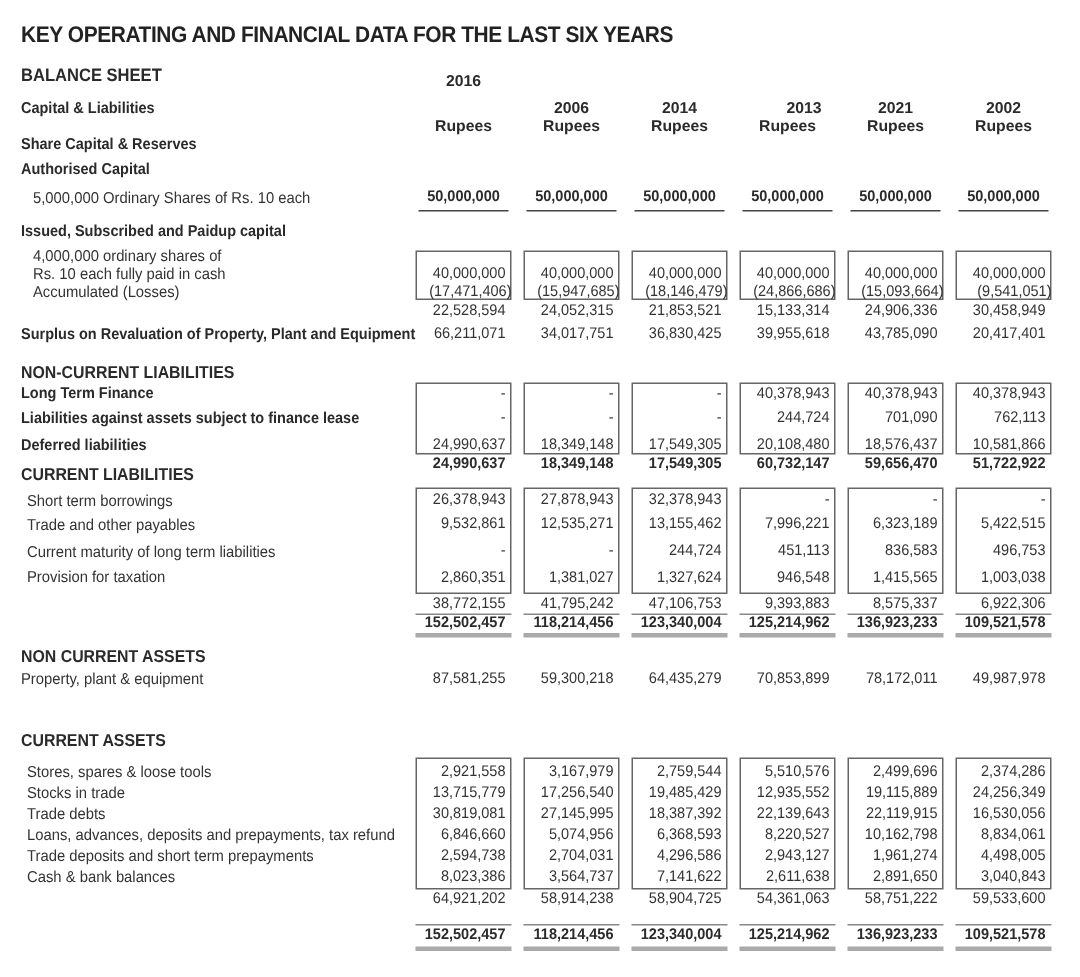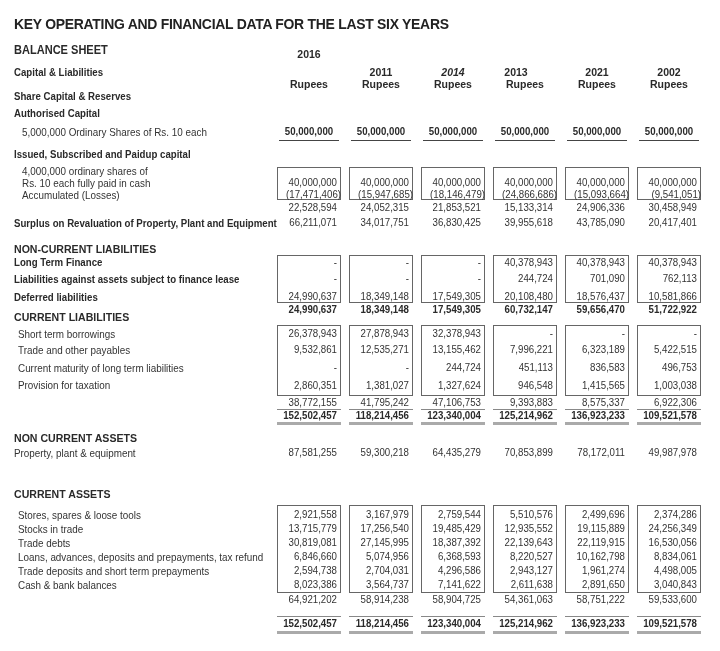--- a/index.html
+++ b/index.html
@@ -87,21 +87,21 @@
     <div class="abs num" style="left:277px; top:509px;">2,921,558</div>
     <div class="abs num" style="left:277px; top:523px;">13,715,779</div>
     <div class="abs num" style="left:277px; top:537px;">30,819,081</div>
     <div class="abs num" style="left:277px; top:551px;">6,846,660</div>
     <div class="abs num" style="left:277px; top:565px;">2,594,738</div>
     <div class="abs num" style="left:277px; top:579px;">8,023,386</div>
     <div class="abs num" style="left:277px; top:594px;">64,921,202</div>
     <div class="gline" style="left:277px; top:616px; width:64px;"></div>
     <div class="abs numb" style="left:277px; top:618px;">152,502,457</div>
     <div class="dbl" style="left:277px; top:631px; width:64px;"></div>
-    <div class="abs yr" style="left:349px; top:66px;">2011</div>
+    <div class="abs yr" style="left:349px; top:66px;">2006</div>
     <div class="abs yr" style="left:349px; top:78px;">Rupees</div>
     <div class="abs numc" style="left:349px; top:126px;">50,000,000</div>
     <div class="uline" style="left:351px; top:140px; width:60px;"></div>
     <div class="box" style="left:349px; top:167px; width:64px; height:33px;"></div>
     <div class="abs num" style="left:349px; top:177px;">40,000,000</div>
     <div class="abs num" style="left:351px; top:189px; width:62px; text-align:right;">(15,947,685)</div>
     <div class="abs num" style="left:349px; top:202px;">24,052,315</div>
     <div class="abs num" style="left:349px; top:217px;">34,017,751</div>
     <div class="box" style="left:349px; top:255px; width:64px; height:48px;"></div>
     <div class="abs num" style="left:349px; top:257px;">-</div>
@@ -122,21 +122,21 @@
     <div class="abs num" style="left:349px; top:509px;">3,167,979</div>
     <div class="abs num" style="left:349px; top:523px;">17,256,540</div>
     <div class="abs num" style="left:349px; top:537px;">27,145,995</div>
     <div class="abs num" style="left:349px; top:551px;">5,074,956</div>
     <div class="abs num" style="left:349px; top:565px;">2,704,031</div>
     <div class="abs num" style="left:349px; top:579px;">3,564,737</div>
     <div class="abs num" style="left:349px; top:594px;">58,914,238</div>
     <div class="gline" style="left:349px; top:616px; width:64px;"></div>
     <div class="abs numb" style="left:349px; top:618px;">118,214,456</div>
     <div class="dbl" style="left:349px; top:631px; width:64px;"></div>
-    <div class="abs yr" style="left:421px; top:66px;font-style:italic;">2014</div>
+    <div class="abs yr" style="left:421px; top:66px;">2014</div>
     <div class="abs yr" style="left:421px; top:78px;">Rupees</div>
     <div class="abs numc" style="left:421px; top:126px;">50,000,000</div>
     <div class="uline" style="left:423px; top:140px; width:60px;"></div>
     <div class="box" style="left:421px; top:167px; width:64px; height:33px;"></div>
     <div class="abs num" style="left:421px; top:177px;">40,000,000</div>
     <div class="abs num" style="left:423px; top:189px; width:62px; text-align:right;">(18,146,479)</div>
     <div class="abs num" style="left:421px; top:202px;">21,853,521</div>
     <div class="abs num" style="left:421px; top:217px;">36,830,425</div>
     <div class="box" style="left:421px; top:255px; width:64px; height:48px;"></div>
     <div class="abs num" style="left:421px; top:257px;">-</div>
@@ -157,21 +157,21 @@
     <div class="abs num" style="left:421px; top:509px;">2,759,544</div>
     <div class="abs num" style="left:421px; top:523px;">19,485,429</div>
     <div class="abs num" style="left:421px; top:537px;">18,387,392</div>
     <div class="abs num" style="left:421px; top:551px;">6,368,593</div>
     <div class="abs num" style="left:421px; top:565px;">4,296,586</div>
     <div class="abs num" style="left:421px; top:579px;">7,141,622</div>
     <div class="abs num" style="left:421px; top:594px;">58,904,725</div>
     <div class="gline" style="left:421px; top:616px; width:64px;"></div>
     <div class="abs numb" style="left:421px; top:618px;">123,340,004</div>
     <div class="dbl" style="left:421px; top:631px; width:64px;"></div>
-    <div class="abs yr" style="left:484px; top:66px;">2013</div>
+    <div class="abs yr" style="left:504px; top:66px;">2013</div>
     <div class="abs yr" style="left:493px; top:78px;">Rupees</div>
     <div class="abs numc" style="left:493px; top:126px;">50,000,000</div>
     <div class="uline" style="left:495px; top:140px; width:60px;"></div>
     <div class="box" style="left:493px; top:167px; width:64px; height:33px;"></div>
     <div class="abs num" style="left:493px; top:177px;">40,000,000</div>
     <div class="abs num" style="left:495px; top:189px; width:62px; text-align:right;">(24,866,686)</div>
     <div class="abs num" style="left:493px; top:202px;">15,133,314</div>
     <div class="abs num" style="left:493px; top:217px;">39,955,618</div>
     <div class="box" style="left:493px; top:255px; width:64px; height:48px;"></div>
     <div class="abs num" style="left:493px; top:257px;">40,378,943</div>

